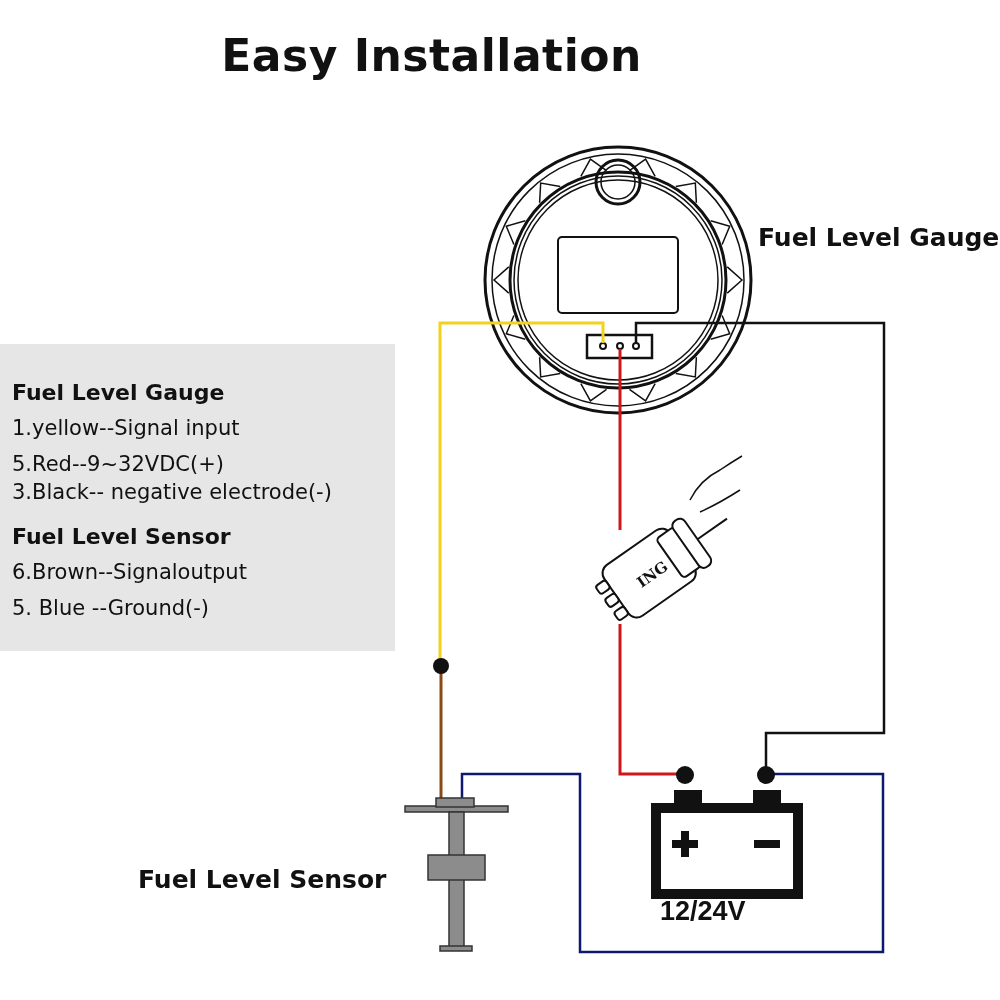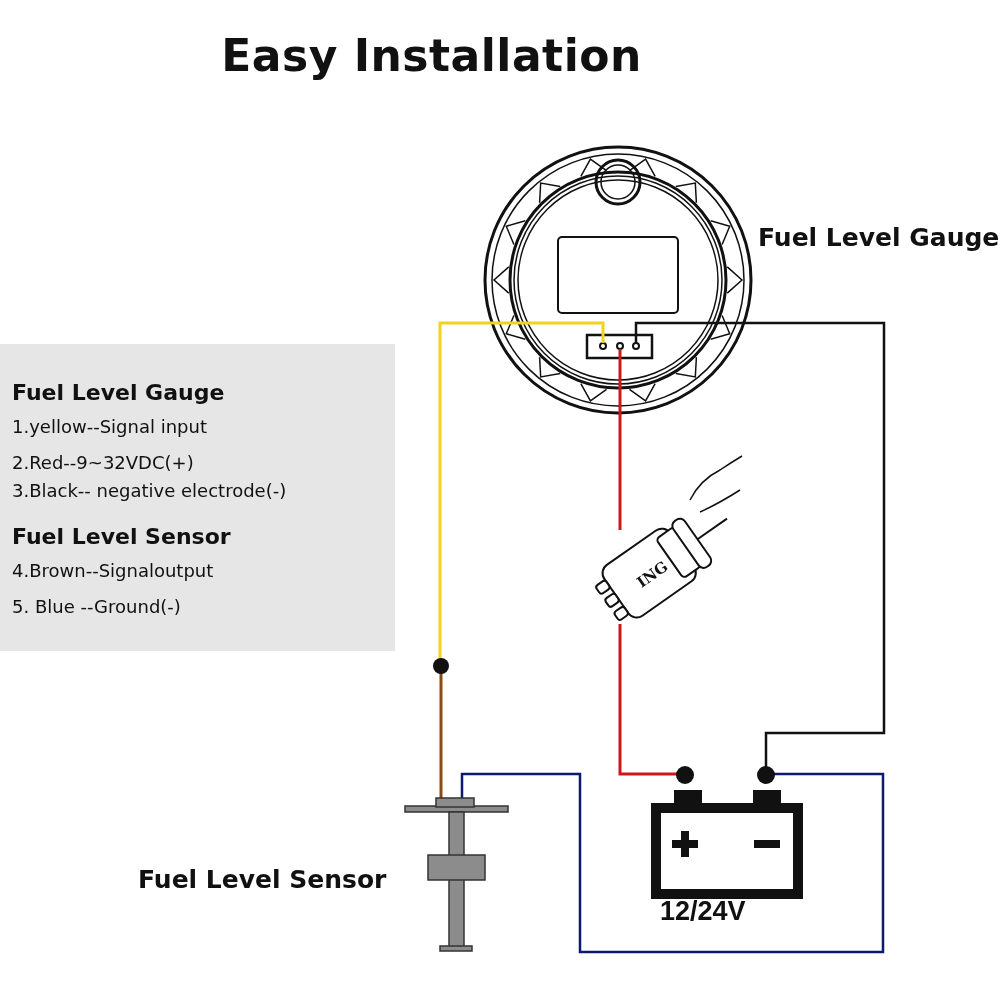--- a/index.html
+++ b/index.html
@@ -1,39 +1,39 @@
 <!DOCTYPE html>
 <html><head>
 <meta charset="utf-8">
 <style>
   html, body { margin:0; padding:0; background:#ffffff; }
   body { width:1000px; height:1000px; position:relative; overflow:hidden;
          font-family:"DejaVu Sans", sans-serif; color:#111; }
   .title { position:absolute; left:0; width:863px; top:30px; text-align:center;
            font-size:44px; font-weight:bold; letter-spacing:0.5px; }
   .legend-box { position:absolute; left:0; top:344px; width:395px; height:307px; background:#e6e6e6; }
-  .legend-line { position:absolute; left:12px; font-size:18px; white-space:nowrap; }
+  .legend-line { position:absolute; left:12px; font-size:21px; white-space:nowrap; }
   .legend-head { font-weight:bold; font-size:22px; }
   .label { position:absolute; font-weight:bold; font-size:25px; white-space:nowrap; }
   svg.diagram { position:absolute; left:0; top:0; }
   .voltage { position:absolute; left:660px; top:896px; font-family:"Liberation Sans", sans-serif;
              font-weight:bold; font-size:27px; }
 </style>
 </head>
 <body>
 
 <div class="title">Easy Installation</div>
 
 <div class="legend-box">
   <div class="legend-line legend-head" style="top:36px;">Fuel Level Gauge</div>
   <div class="legend-line" style="top:72px;">1.yellow--Signal input</div>
-  <div class="legend-line" style="top:108px;">2.Red--9~32VDC(+)</div>
+  <div class="legend-line" style="top:108px;">5.Red--9~32VDC(+)</div>
   <div class="legend-line" style="top:136px;">3.Black-- negative electrode(-)</div>
   <div class="legend-line legend-head" style="top:180px;">Fuel Level Sensor</div>
-  <div class="legend-line" style="top:216px;">4.Brown--Signaloutput</div>
+  <div class="legend-line" style="top:216px;">6.Brown--Signaloutput</div>
   <div class="legend-line" style="top:252px;">5. Blue --Ground(-)</div>
 </div>
 
 <svg class="diagram" width="1000" height="1000" viewBox="0 0 1000 1000">
 
   <g fill="none" stroke="#111">
     <circle cx="618" cy="280" r="133" stroke-width="3"></circle>
     <circle cx="618" cy="280" r="126" stroke-width="1.5"></circle>
     <circle cx="618" cy="280" r="108" stroke-width="3"></circle>
     <circle cx="618" cy="280" r="104" stroke-width="1.5"></circle>

